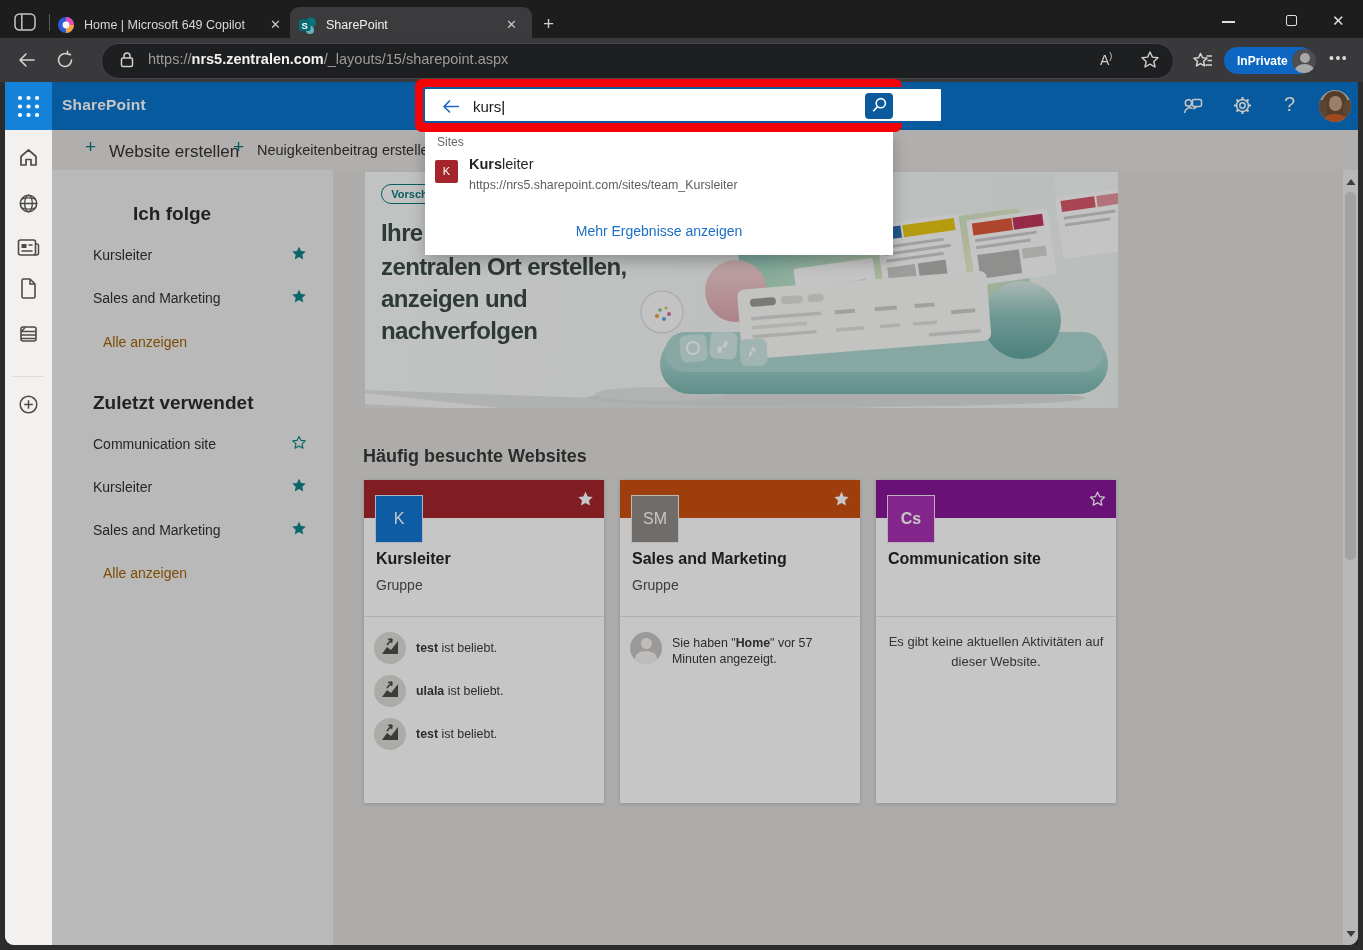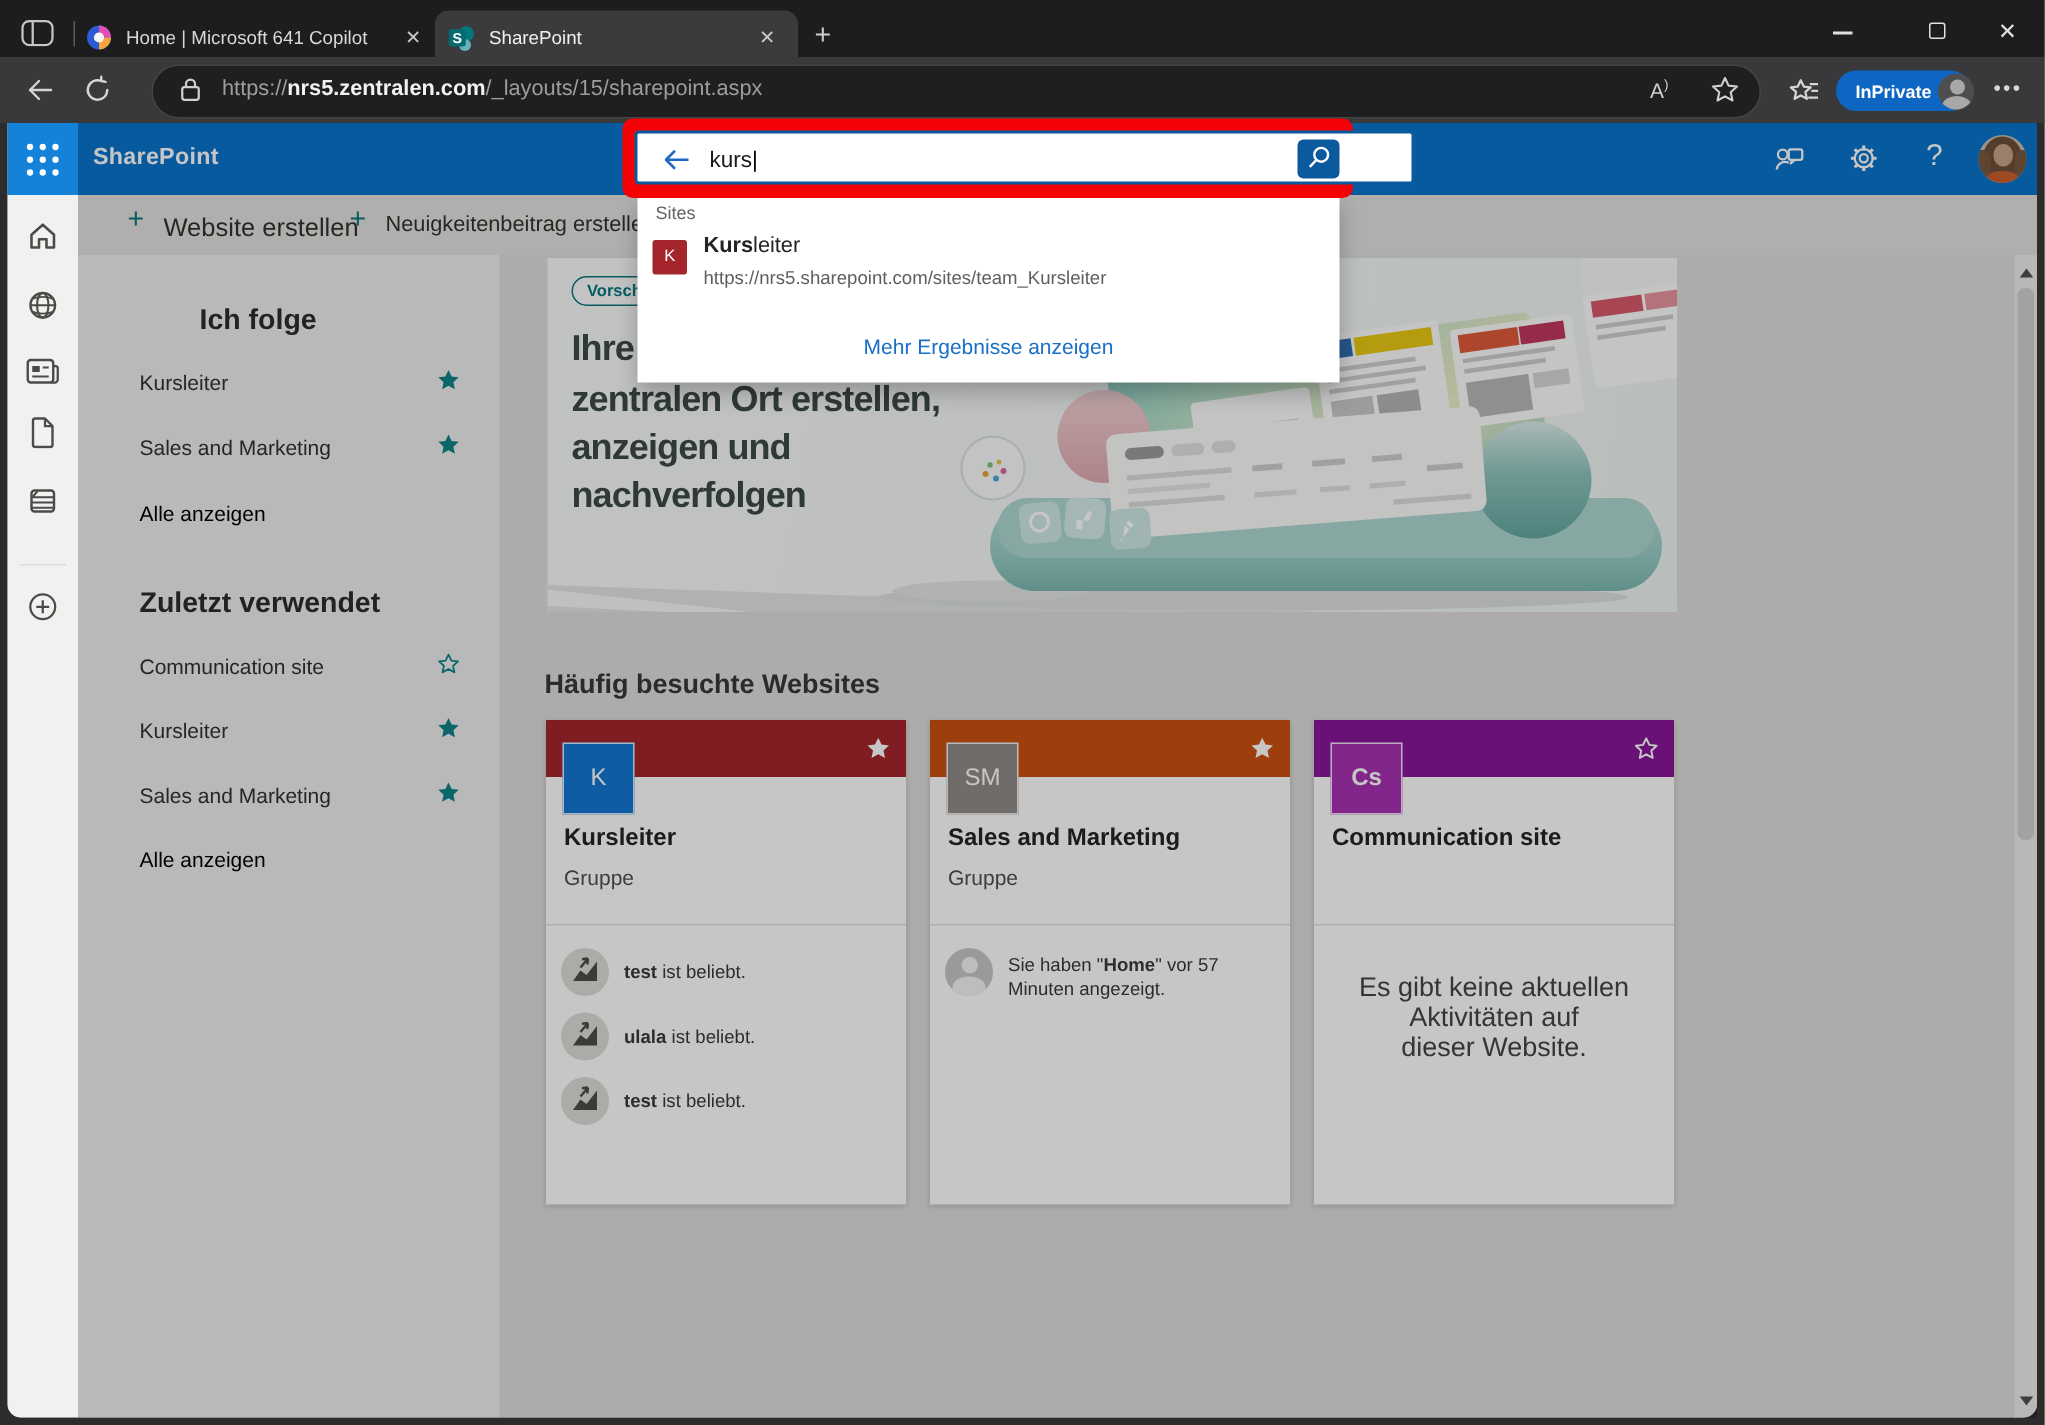--- a/index.html
+++ b/index.html
@@ -21,21 +21,21 @@
   
   #suitebar { position:absolute; left:0; top:0; width:1353px; height:48px; background:#0b74cc; }
   #waffle { position:absolute; left:0; top:0; width:47px; height:48px; background:#1482d8; z-index:70; }
   #rail { position:absolute; left:0; top:48px; width:47px; height:815px; background:#f2f1ef; z-index:70; }
   #actionbar { position:absolute; left:47px; top:48px; width:1306px; height:40px; background:#e4e2e0; }
   #leftnav { position:absolute; left:47px; top:88px; width:281px; height:775px; background:#f0efee; }
   #content { position:absolute; left:328px; top:88px; width:1011px; height:775px; background:#dfdedc; }
   #scrollbar { position:absolute; left:1338px; top:88px; width:15px; height:775px; background:#eeedec; }
 
   .navitem { position:absolute; font-size:14px; color:#323130; white-space:nowrap; }
-  .navlink { position:absolute; font-size:14px; color:#000000; white-space:nowrap; }
+  .navlink { position:absolute; font-size:14px; color:#a16207; white-space:nowrap;margin-left:10px; }
   .navhead { position:absolute; font-size:19px; font-weight:bold; color:#2d2c2b; white-space:nowrap; }
 
   
   #hero { position:absolute; left:360px; top:90px; width:753px; height:236px; background:linear-gradient(100deg,#f9fbfa 0%, #f4f8f6 60%, #eff5f2 100%); overflow:hidden; }
   .heroline { position:absolute; left:16px; font-size:24px; font-weight:bold; color:#3d4a49; white-space:nowrap; letter-spacing:-0.6px; }
   #herobtn { position:absolute; left:15px; top:192px; width:169px; height:32px; background:#0a6a6f; border-radius:4px; color:#fff; font-size:14.5px; font-weight:bold; text-align:center; line-height:32px; }
   #heropill { position:absolute; left:16px; top:12px; width:70px; height:20px; border:1.4px solid #0a787c; border-radius:10px; color:#0a787c; font-size:11px; font-weight:bold; text-align:center; line-height:18px; background:rgba(255,255,255,.4); }
 
   
   .card { position:absolute; top:398px; width:240px; height:323px; background:#ffffff; box-shadow:0 1px 4px rgba(0,0,0,.18); }
@@ -66,21 +66,21 @@
   <line x1="7.8" y1="1.6" x2="7.8" y2="16.4" stroke="#c6c6c6" stroke-width="1.5"></line>
 </svg>
 <div class="abs" style="left:49px;top:14px;width:1px;height:17px;background:#5a5a5a;"></div>
 
 <svg class="abs" style="left:57px;top:16px" width="18" height="18" viewBox="0 0 18 18">
   <circle cx="9" cy="9" r="8" fill="#2b5bd7"></circle>
   <path d="M9 1 A8 8 0 0 1 17 9 L9 9 Z" fill="#e14fb2"></path>
   <path d="M17 9 A8 8 0 0 1 9 17 L9 9 Z" fill="#f8a43c"></path>
   <circle cx="9" cy="9" r="3.4" fill="#f5f5f5"></circle>
 </svg>
-<div class="tabtxt" style="left:84px;top:18px;">Home | Microsoft 641 Copilot</div>
+<div class="tabtxt" style="left:84px;top:18px;">Home | Microsoft 649 Copilot</div>
 <div class="tabx" style="left:270px;top:17px;">✕</div>
 
 <svg class="abs" style="left:299px;top:17px;z-index:6" width="17" height="17" viewBox="0 0 17 17">
   <circle cx="12" cy="5.5" r="5" fill="#03787c"></circle>
   <circle cx="11" cy="13" r="4" fill="#62b5bb"></circle>
   <rect x="0" y="2.5" width="11.5" height="11.5" rx="2" fill="#056b70"></rect>
   <text x="2.6" y="11.8" font-family="Liberation Sans" font-size="9.5" font-weight="bold" fill="#ffffff">S</text>
 </svg>
 <div class="tabtxt" style="left:326px;top:18px;color:#f0f0f0;z-index:6">SharePoint</div>
 <div class="tabx" style="left:506px;top:17px;z-index:6">✕</div>
@@ -405,21 +405,21 @@
   </div>
 
   <div class="card" style="left:871px;padding-left:33px;">
     <div class="chead" style="background:#881798;"></div>
     <svg class="star" viewBox="0 0 17 17">
         <path d="M8.5 1.2 l2.1 4.4 4.8 .55 -3.55 3.3 .95 4.8 -4.3 -2.4 -4.3 2.4 .95 -4.8 -3.55 -3.3 4.8 -.55 Z" fill="none" stroke="#ffffff" stroke-width="1.3" stroke-linejoin="round"></path>
       </svg>
     <div class="ctile" style="background:#a832b4;font-weight:bold;">Cs</div>
     <div class="ctitle">Communication site</div>
     <div class="cdiv"></div>
-    <div class="acttxt" style="left:0;top:168px;width:240px;text-align:center;font-size:18px;line-height:20px;color:#464543;">Es gibt keine aktuellen Aktivitäten auf<br>dieser Website.</div>
+    <div class="acttxt" style="left:0;top:152px;width:240px;text-align:center;font-size:13px;line-height:20px;color:#464543;">Es gibt keine aktuellen Aktivitäten auf<br>dieser Website.</div>
   </div>
 </div>
 
 <div id="dimmer"></div>
 
 <div id="redbox"></div>
 <div id="dropdown">
   <div class="abs" style="left:12px;top:3px;font-size:12px;color:#666461;">Sites</div>
   <div class="abs" style="left:10px;top:28px;width:23px;height:23px;background:#a4262c;border-radius:2px;color:#fff;font-size:11px;text-align:center;line-height:23px;">K</div>
   <div class="abs" style="left:44px;top:24px;font-size:14.5px;color:#252423;"><b>Kurs</b>leiter</div>

